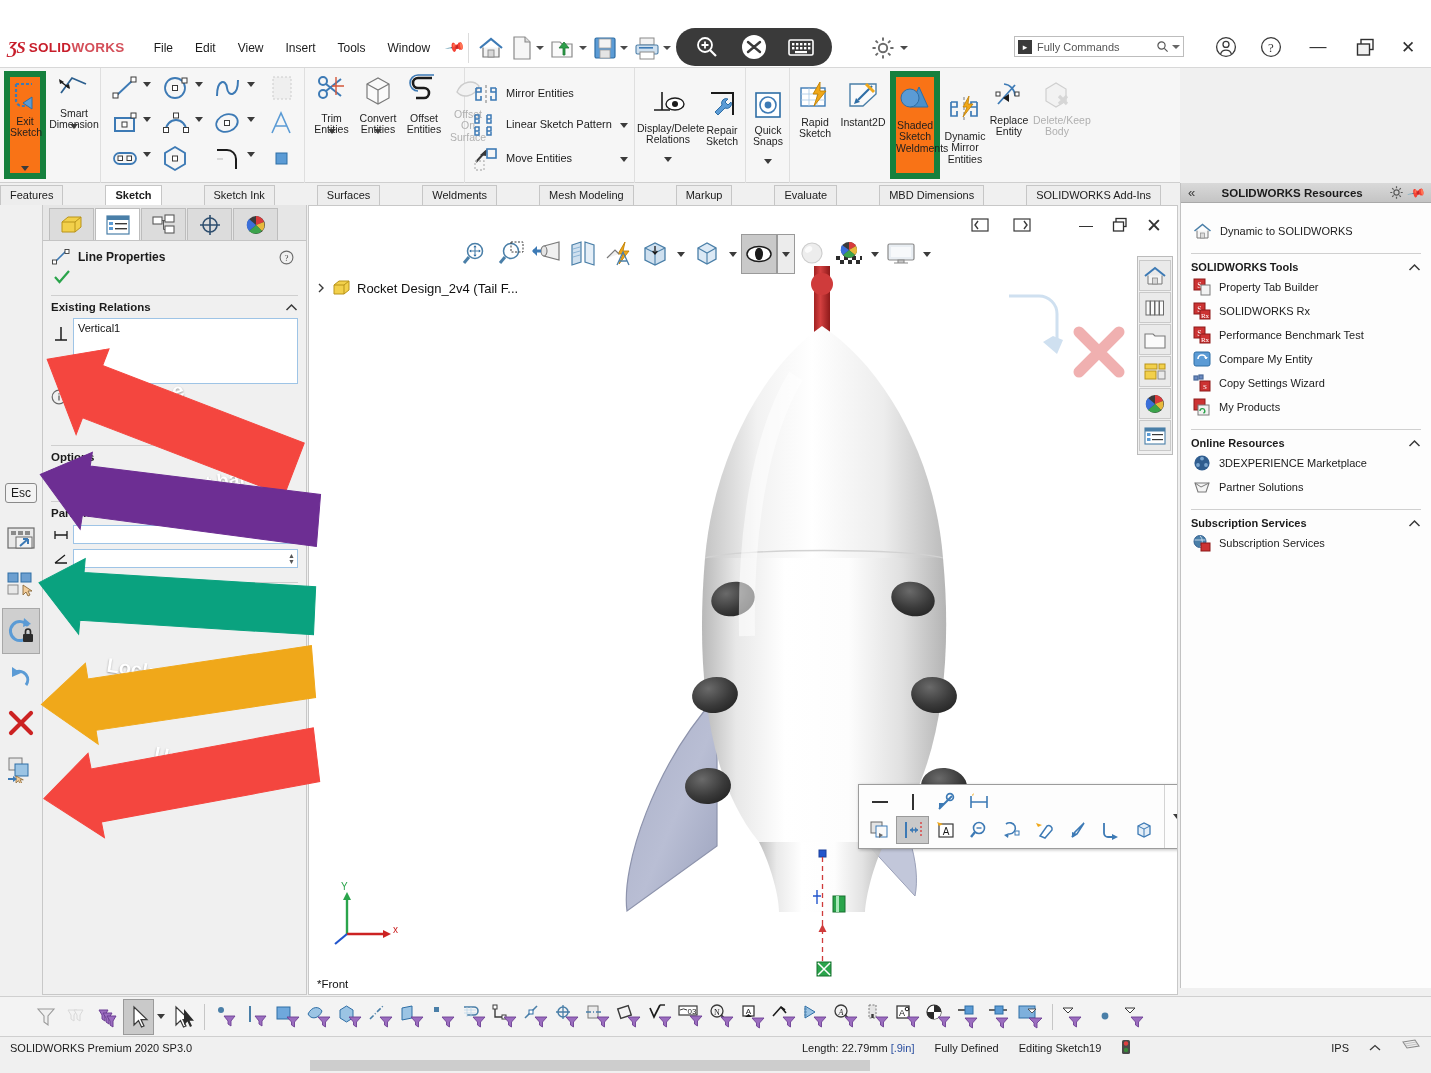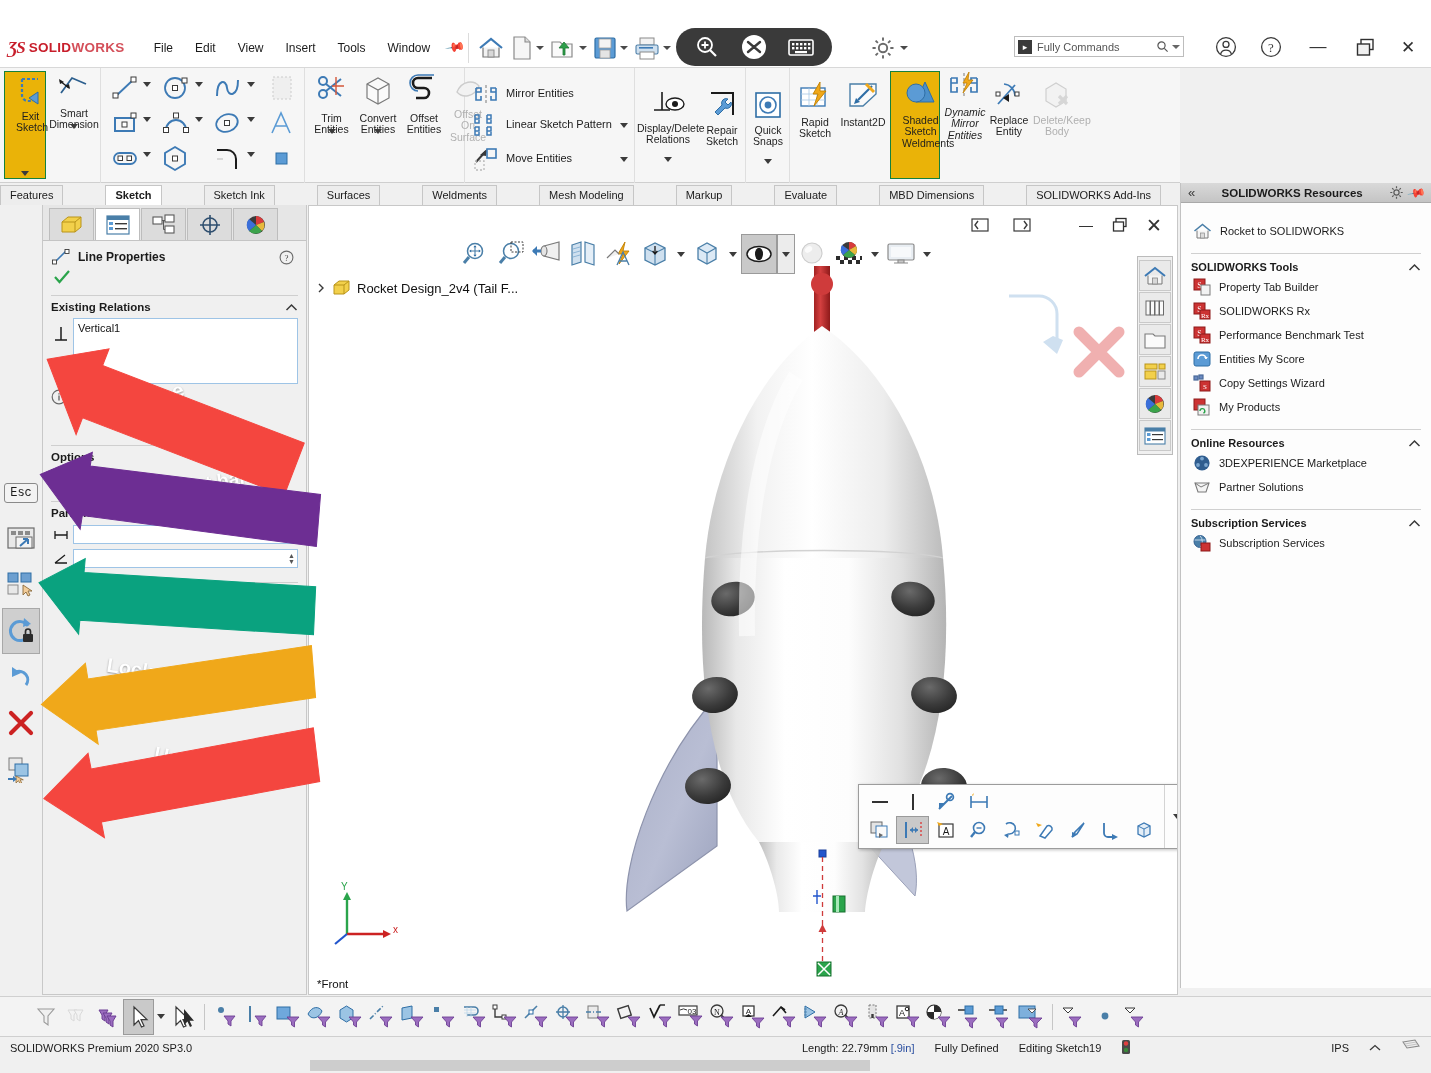--- a/index.html
+++ b/index.html
@@ -44,21 +44,21 @@
              width:34px;height:34px; font-size:17px; color:#303030; cursor:default;}
 
   
   .ribbon{
     position:absolute; left:0; top:68px; width:1180px; height:115px;
     background:#f6f6f6; border-bottom:1px solid #cfcfcf;
   }
   .rgroup{ position:absolute; top:0; height:115px; border-right:1px solid #dfdfdf; }
   .rbtn{ position:absolute; text-align:center; font-size:10.5px; color:#1e1e1e; line-height:11.5px; cursor:default;}
   .rbtn.disabled{ color:#b0b0b0; }
-  .rbtn.active{ background:#eab308; border:1px solid #15803d;padding-left:11px; }
+  .rbtn.active{ background:#f97316; border:6px solid #15803d; }
   .ricon{ margin:0 auto 2px; }
   .dd-caret{ width:0;height:0;border-left:4px solid transparent;border-right:4px solid transparent;
              border-top:5px solid #3b3b3b; }
   .rowlbl{ font-size:11px; color:#1b1b1b; }
 
   
   .ribbon-tabs{ position:absolute; left:0; top:183px; height:22px; display:flex; align-items:flex-end;gap:43px; }
   .rtab{ font-size:11px; color:#1b1b1b; padding:3px 9px 4px; border:1px solid #c6c6c6;
          border-bottom:none; background:#ededed; margin-right:-1px; cursor:default; }
   .rtab.sel{ background:#ffffff; font-weight:bold; position:relative; z-index:3; }
@@ -78,21 +78,21 @@
               font-size:11.5px; font-weight:bold; color:#1b1b1b;gap:13px; }
   .pm-list{ margin:5px 0 0 22px; height:66px; background:#fff; border:1px solid #9ec4e6;
             font-size:11px; color:#111; padding:3px 4px; }
   .pm-field{ height:19px; background:#fff; border:1px solid #9ec4e6; margin-left:22px;
              display:flex; align-items:center; justify-content:flex-end; padding-right:2px; }
   .spinner{ display:flex; flex-direction:column; font-size:7px; color:#555; line-height:6px; }
 
   
   .shortcutbar{ position:absolute; left:2px; top:470px; width:40px; }
   .sb-btn{ width:38px; height:46px; display:flex; align-items:center; justify-content:center;
-           cursor:default;font-family:Liberation Mono, monospace; }
+           cursor:default; }
   .sb-btn.sel{ background:#cfcfcf; border:1px solid #a8a8a8; }
 
   
   .viewport{ position:absolute; left:308px; top:205px; width:870px; height:790px;
              background:#ffffff; border:1px solid #c8c8c8; overflow:hidden; }
   .vp-winctrl{ position:absolute; right:6px; top:4px; display:flex; align-items:center; gap:0px; }
   .vp-wbtn{ width:34px;height:30px; display:flex;align-items:center;justify-content:center;
             font-size:14px; color:#333; cursor:default;}
   .hud{ position:absolute; left:148px; top:28px; display:flex; align-items:center; }
   .hud-btn{ height:40px; min-width:36px; display:flex;align-items:center;justify-content:center; cursor:default;}
@@ -577,21 +577,21 @@
       </div>
       <div class="rbtn active" style="left:100px;top:3px;width:50px;height:108px;padding-top:6px;">
         <svg class="ricon" width="36" height="32" viewBox="0 0 36 32">
           <path d="M22 4 L31 24 H13 Z" fill="#4b8fc9" stroke="#2f6ea5" stroke-width="1"></path>
           <circle cx="13" cy="15" r="9" fill="#5b9bd5" stroke="#2f6ea5" stroke-width="1"></circle>
         </svg>
         <div>Shaded</div>
         <div>Sketch</div>
         <div>Weldments</div>
       </div>
-      <div class="rbtn" style="left:153px;top:4px;width:44px;font-style:italic;">
+      <div class="rbtn" style="left:153px;top:28px;width:44px;">
         <svg class="ricon" width="36" height="30" viewBox="0 0 36 30">
           <path d="M4 6 h6 v5 h-6 M4 6 v14 h6 v-5" fill="none" stroke="#3d7ab5" stroke-width="1.7"></path>
           <path d="M30 6 h-6 v5 h6 M30 6 v14 h-6 v-5" fill="none" stroke="#3d7ab5" stroke-width="1.7"></path>
           <path d="M17 1 v24" stroke="#7a7a7a" stroke-width="1" stroke-dasharray="3 2"></path>
           <path d="M22 0 L16 11 h4 l-4 10 l10 -13 h-5 z" fill="#f0a81a" stroke="#c07f00" stroke-width=".8"></path>
         </svg>
         <div>Dynamic</div>
         <div>Mirror</div>
         <div>Entities</div>
       </div>
@@ -1223,21 +1223,21 @@
       </svg>
       <span style="margin-right:7px;color:#4a4a4a;font-size:12px;transform:rotate(35deg);display:inline-block">📌</span>
     </div>
 
     <div class="rp-item" style="margin-top:16px">
       <svg width="19" height="18" viewBox="0 0 19 18" style="margin-right:8px">
         <path d="M1.5 9 L9.5 2.5 L17.5 9" fill="none" stroke="#4a7fa8" stroke-width="1.6"></path>
         <path d="M4 8.6 V16 H15 V8.6" fill="#f5f5f5" stroke="#7a7a7a" stroke-width="1"></path>
         <rect x="7.5" y="11" width="4" height="5" fill="#dcdcdc" stroke="#8a8a8a" stroke-width=".7"></rect>
       </svg>
-      <span>Rocket to SOLIDWORKS</span>
+      <span>Dynamic to SOLIDWORKS</span>
     </div>
 
     <div class="rp-sec">
       <span>SOLIDWORKS Tools</span>
       <svg width="13" height="9" viewBox="0 0 13 9">
         <path d="M1.5 7 L6.5 2 L11.5 7" fill="none" stroke="#3a3a3a" stroke-width="1.5"></path>
       </svg>
     </div>
     <div class="rp-item">
       <svg width="18" height="18" viewBox="0 0 18 18" style="margin-right:8px">
@@ -1264,21 +1264,21 @@
         <text x="12" y="15.5" font-size="7" fill="#fff" text-anchor="middle" font-family="Liberation Serif, serif">Rx</text>
       </svg>
       <span>Performance Benchmark Test</span>
     </div>
     <div class="rp-item">
       <svg width="18" height="18" viewBox="0 0 18 18" style="margin-right:8px">
         <rect x="1" y="2" width="16" height="14" rx="2" fill="#5b9bd5" stroke="#2f6ea5"></rect>
         <path d="M5 9 a4 4 0 0 1 8 0" fill="none" stroke="#fff" stroke-width="1.6"></path>
         <path d="M13 9 l-2 -2 h4 z" fill="#fff"></path>
       </svg>
-      <span>Entities My Score</span>
+      <span>Compare My Entity</span>
     </div>
     <div class="rp-item">
       <svg width="18" height="18" viewBox="0 0 18 18" style="margin-right:8px">
         <g stroke="#4a6a9a" stroke-width="1.2" fill="#6a8ac0">
           <rect x="1" y="2" width="4" height="4"></rect>
             <rect x="6" y="1" width="4" height="4"></rect>
         </g>
         <rect x="7" y="7" width="10" height="10" fill="#cc3333" stroke="#8e1a1a"></rect>
         <text x="12" y="15" font-size="7" fill="#fff" text-anchor="middle" font-family="Liberation Serif, serif">S</text>
       </svg>

